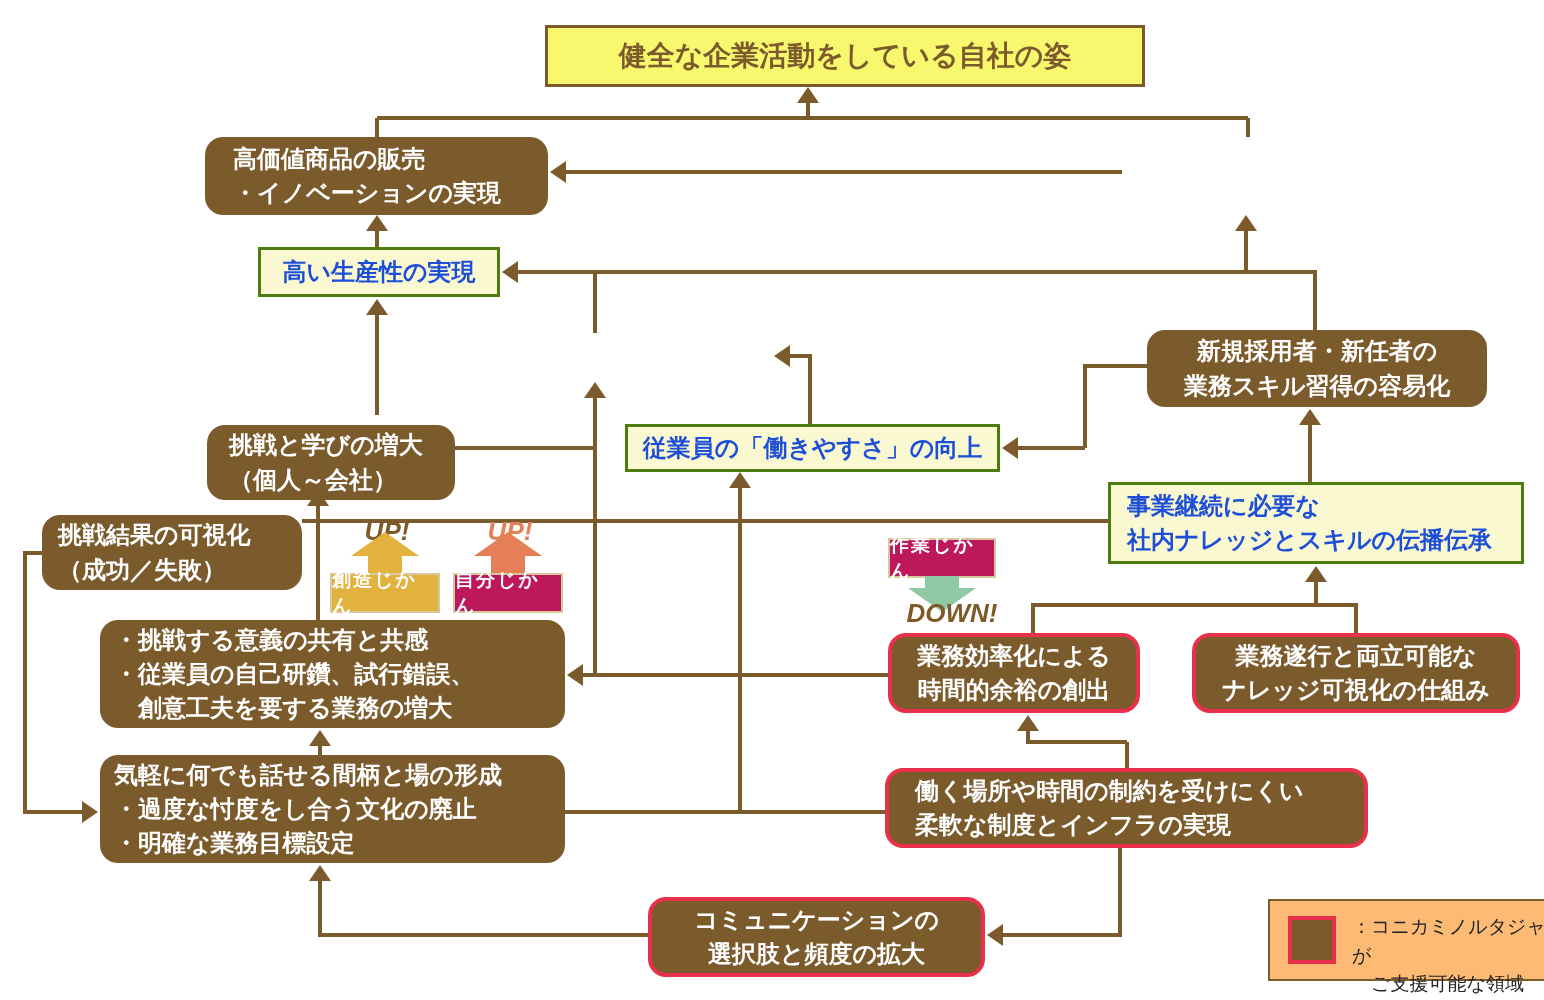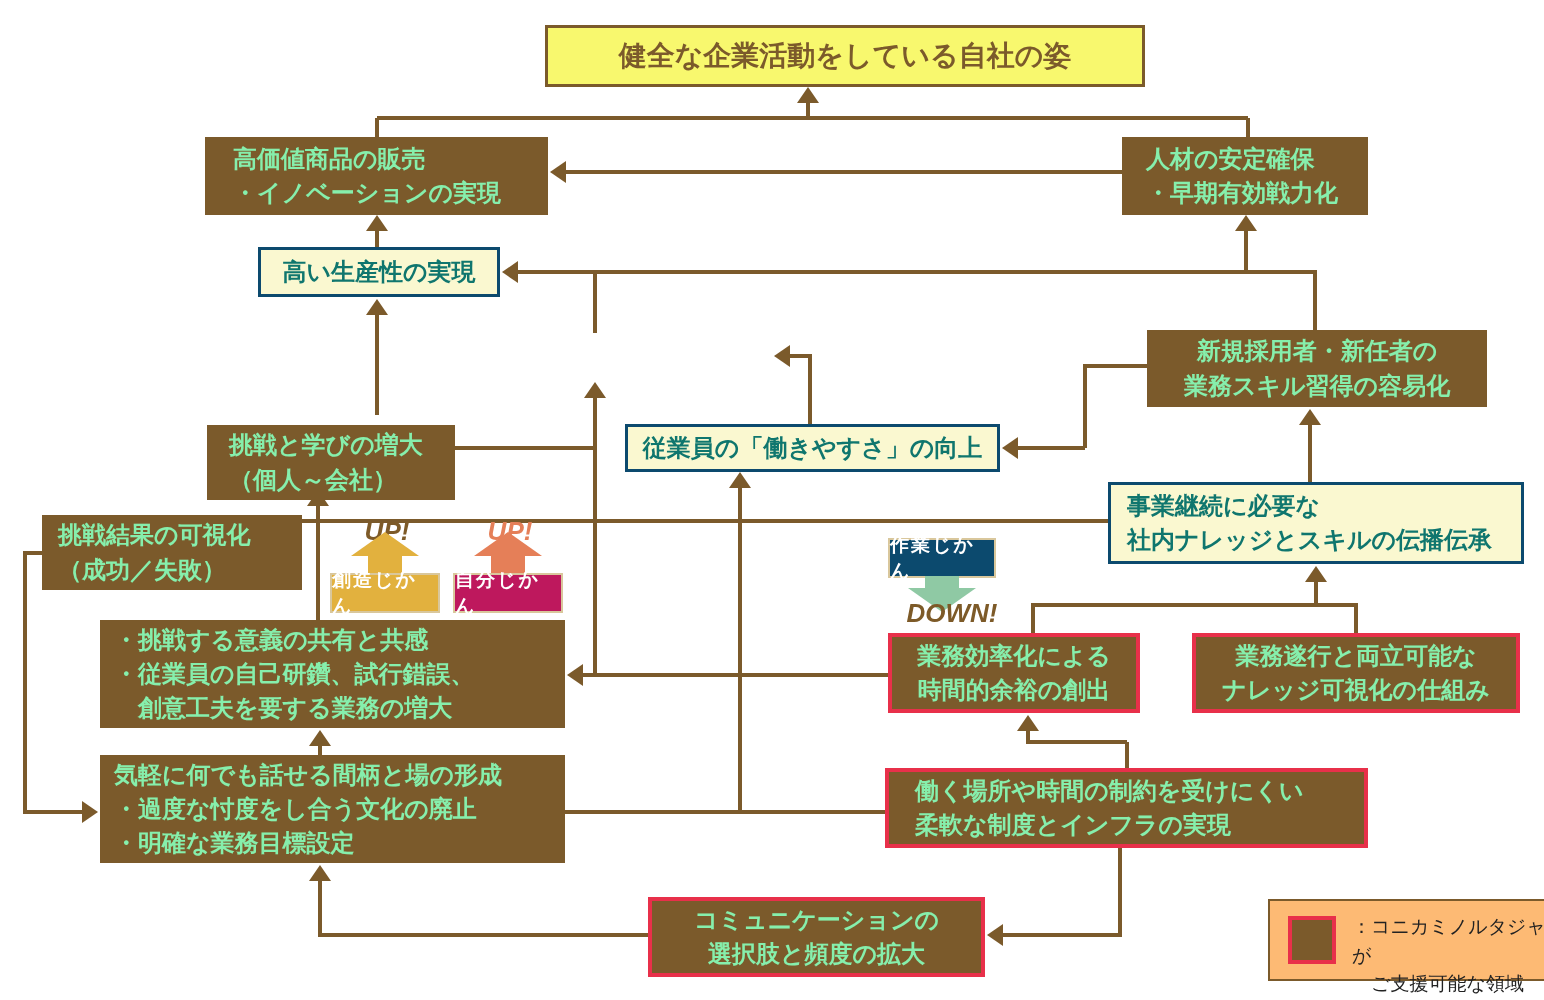--- a/index.html
+++ b/index.html
@@ -1,34 +1,34 @@
 <!DOCTYPE html>
 <html><head>
 <meta charset="utf-8">
 <style>
   html,body{margin:0;padding:0;background:#fff;}
   #canvas{position:relative;width:1544px;height:1000px;background:#fff;overflow:hidden;
           font-family:"Liberation Sans","DejaVu Sans",sans-serif;}
   .box{position:absolute;box-sizing:border-box;font-weight:bold;white-space:pre-line;
        display:flex;align-items:center;line-height:1.42;}
-  .brown{background:#7B5A2B;color:#86efac;}
-  .cream{background:#FAF8D0;border:3px solid #0c4a6e;color:#0f766e;}
+  .brown{background:#7B5A2B;color:#ffffff;border-radius:18px;}
+  .cream{background:#FAF8D0;border:3px solid #4d7c0f;color:#1d4ed8;}
   .yellow{background:#F8F86E;border:3px solid #7B5A2B;color:#7B5A2B;}
   .redborder{border:4px solid #E8304A;}
   .center{justify-content:center;text-align:center;}
   .left{justify-content:flex-start;text-align:left;}
   .h,.v{position:absolute;background:#7B5A2B;}
   .h{height:4px;} .v{width:4px;}
   .ar{position:absolute;width:0;height:0;}
   .ar-up{border-left:11px solid transparent;border-right:11px solid transparent;border-bottom:16px solid #7B5A2B;}
   .ar-left{border-top:11px solid transparent;border-bottom:11px solid transparent;border-right:16px solid #7B5A2B;}
   .ar-right{border-top:11px solid transparent;border-bottom:11px solid transparent;border-left:16px solid #7B5A2B;}
   .badge{position:absolute;box-sizing:border-box;border:2px solid #D9C79C;color:#fff;
          font-weight:bold;display:flex;align-items:center;justify-content:center;letter-spacing:2px;}
-  .gold{background:#E2B13E;} .salmon{background:#be185d;} .green{background:#0c4a6e;}
+  .gold{background:#E2B13E;} .salmon{background:#be185d;} .green{background:#be185d;}
   .btri{position:absolute;width:0;height:0;}
   .updir{position:absolute;font-weight:bold;font-style:italic;font-size:26px;text-align:center;width:80px;}
   #legend{position:absolute;left:1268px;top:899px;width:336px;height:82px;border:2px solid #7B5A2B;
           background:#fdba74;box-sizing:border-box;}
   #legend .swatch{position:absolute;left:18px;top:15px;width:48px;height:48px;background:#7B5A2B;
           border:4px solid #E8304A;box-sizing:border-box;}
   #legend .ltext{position:absolute;left:82px;top:12px;font-size:19px;color:#222;white-space:pre-line;line-height:1.5;}
 </style>
 </head>
 <body>
@@ -110,22 +110,20 @@
 
   <div class="h" style="left:565px;top:810px;width:320px;"></div>
   <div class="v" style="left:738px;top:486px;height:326px;"></div>
   <div class="ar ar-up" style="left:729px;top:472px;"></div>
 
   <div class="box yellow center" style="left:545px;top:25px;width:600px;height:62px;font-size:28px;">健全な企業活動をしている自社の姿</div>
 
   <div class="box brown left" style="left:205px;top:137px;width:343px;height:78px;font-size:24px;padding-left:28px;">高価値商品の販売
 ・イノベーションの実現</div>
 
-  <div class="box brown left" style="left:1122px;top:137px;width:246px;height:78px;font-size:24px;padding-left:24px;">人材の安定確保
-・早期有効戦力化</div>
 
   <div class="box cream center" style="left:258px;top:247px;width:242px;height:50px;font-size:24px;">高い生産性の実現</div>
 
 
   <div class="box brown center" style="left:1147px;top:330px;width:340px;height:77px;font-size:24px;">新規採用者・新任者の
 業務スキル習得の容易化</div>
 
   <div class="box brown left" style="left:207px;top:425px;width:248px;height:75px;font-size:24px;padding-left:22px;">挑戦と学びの増大
 （個人～会社）</div>
 

